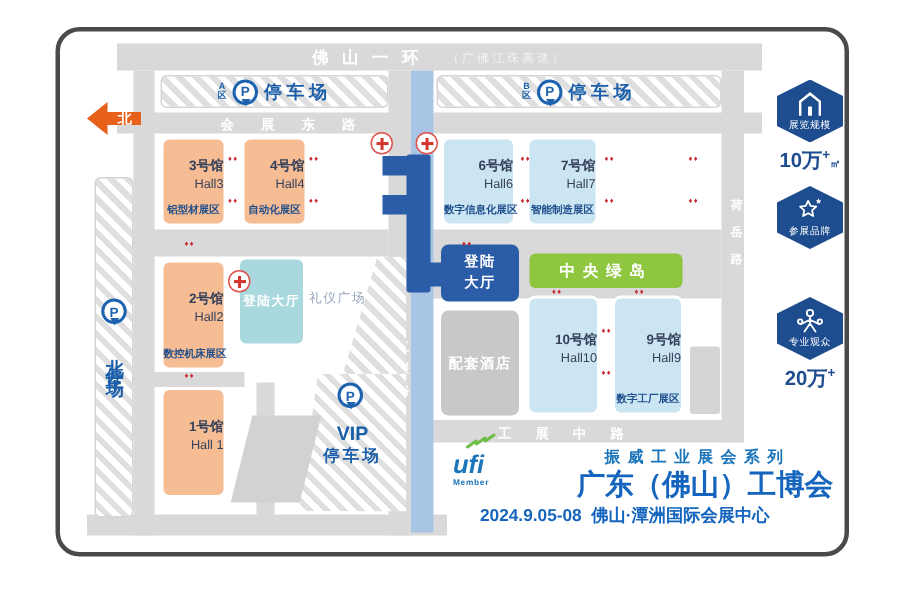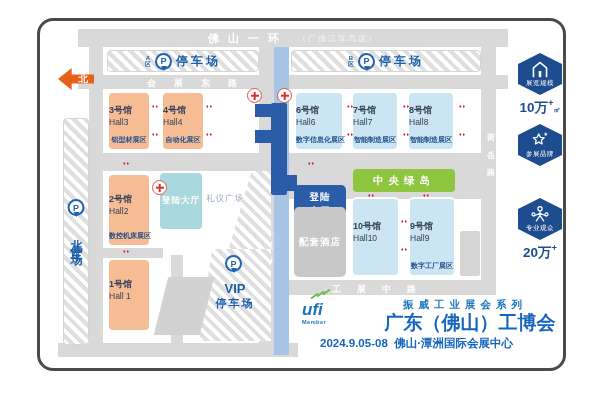--- a/index.html
+++ b/index.html
@@ -7,21 +7,21 @@
          font-family:"Liberation Sans","DejaVu Sans",sans-serif;}
   .card{position:absolute;left:37px;top:18px;width:523px;height:347px;background:#fff;
         border:3px solid #4a4a4a;border-radius:16px;overflow:hidden;}
   .abs{position:absolute;}
   .road{position:absolute;background:#d9d9d9;}
   .bluestrip{position:absolute;background:#a9c5e6;}
   .hatch{background:repeating-linear-gradient(45deg,#ffffff 0 4px,#dfdfdf 4px 8px);}
   .roadlabel{position:absolute;color:#fff;font-weight:bold;white-space:nowrap;}
   .vtext{writing-mode:vertical-rl;text-orientation:upright;}
   
-  .hall{position:absolute;display:flex;flex-direction:column;align-items:flex-start;justify-content:center;
+  .hall{position:absolute;display:flex;flex-direction:column;align-items:flex-end;justify-content:center;
         border:2px solid #fff;border-radius:6px;box-sizing:border-box;padding-bottom:10px;}
   .hall.orange{background:#f6bd95;}
   .hall.blue{background:#cbe5f3;}
   .hnum{font-size:9px;font-weight:bold;color:#36415a;line-height:1.25;}
   .hen{font-size:8.5px;color:#36415a;line-height:1.2;}
   .hzone{position:absolute;bottom:4px;left:0;width:100%;text-align:center;font-size:7px;font-weight:bold;color:#1f4e8c;white-space:nowrap;}
   
   .darkbox{position:absolute;background:#2b5ca8;border-radius:5px;color:#fff;font-weight:bold;
            display:flex;flex-direction:column;align-items:center;justify-content:center;font-size:9.5px;line-height:1.5;letter-spacing:1px;}
   .corridor{position:absolute;background:#2b5ca8;}
@@ -141,44 +141,39 @@
   <div class="hall blue" style="left:254px;top:70px;width:50px;height:60px;">
     <div class="hnum">6号馆</div>
     <div class="hen">Hall6</div>
     <div class="hzone">数字信息化展区</div>
   </div>
   <div class="hall blue" style="left:311px;top:70px;width:48px;height:60px;">
     <div class="hnum">7号馆</div>
     <div class="hen">Hall7</div>
     <div class="hzone">智能制造展区</div>
   </div>
-  <div class="hall blue" style="left:367px;top:70px;width:48px;height:60px;">
-    <div class="hnum">8号馆</div>
-    <div class="hen">Hall8</div>
-    <div class="hzone">智能制造展区</div>
-  </div>
   <div class="hall blue" style="left:311px;top:176px;width:49px;height:80px;">
     <div class="hnum">10号馆</div>
     <div class="hen">Hall10</div>
     <div class="hzone"></div>
   </div>
   <div class="hall blue" style="left:368px;top:176px;width:48px;height:80px;">
     <div class="hnum">9号馆</div>
     <div class="hen">Hall9</div>
     <div class="hzone">数字工厂展区</div>
   </div>
 
   <div class="tealbox" style="left:120px;top:152px;width:42px;height:56px;">登陆大厅</div>
   <div class="plaza-label" style="left:166px;top:172px;">礼仪广场</div>
 
   <div class="corridor" style="left:215px;top:83px;width:20px;height:13px;"></div>
   <div class="corridor" style="left:215px;top:109px;width:20px;height:13px;"></div>
   <div class="corridor" style="left:231px;top:82px;width:16px;height:92px;border-radius:2px;"></div>
   <div class="corridor" style="left:245px;top:154px;width:12px;height:16px;"></div>
-  <div class="darkbox" style="left:254px;top:164px;width:52px;height:38px;">
+  <div class="darkbox" style="left:254px;top:142px;width:52px;height:38px;">
     <span>登陆</span>
     <span>大厅</span>
   </div>
   <div class="greenbox" style="left:313px;top:148px;width:102px;height:23px;">中央绿岛</div>
   <div class="graybox" style="left:254px;top:186px;width:52px;height:70px;">配套酒店</div>
   <div class="abs" style="left:420px;top:210px;width:20px;height:45px;background:#d5d5d5;border-radius:2px;"></div>
 
   <span class="pin" style="position:absolute;left:185px;top:234px;">P</span>
   <div class="viptxt" style="left:159px;top:260px;width:72px;font-size:13px;">VIP</div>
   <div class="viptxt" style="left:159px;top:275px;width:72px;font-size:11px;letter-spacing:2px;">停车场</div>

